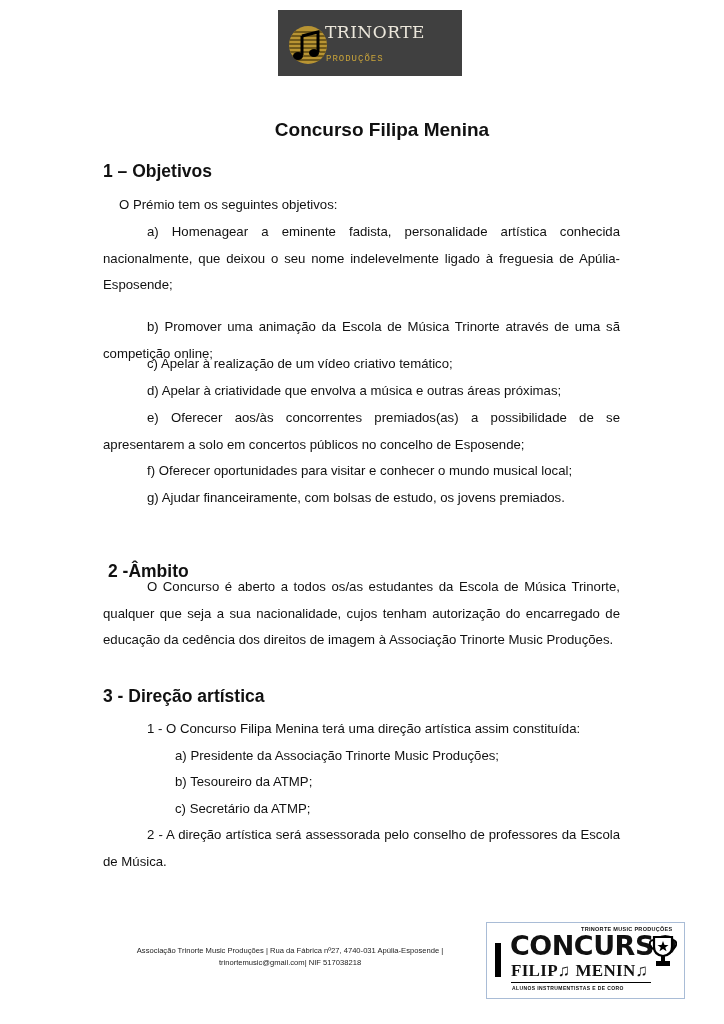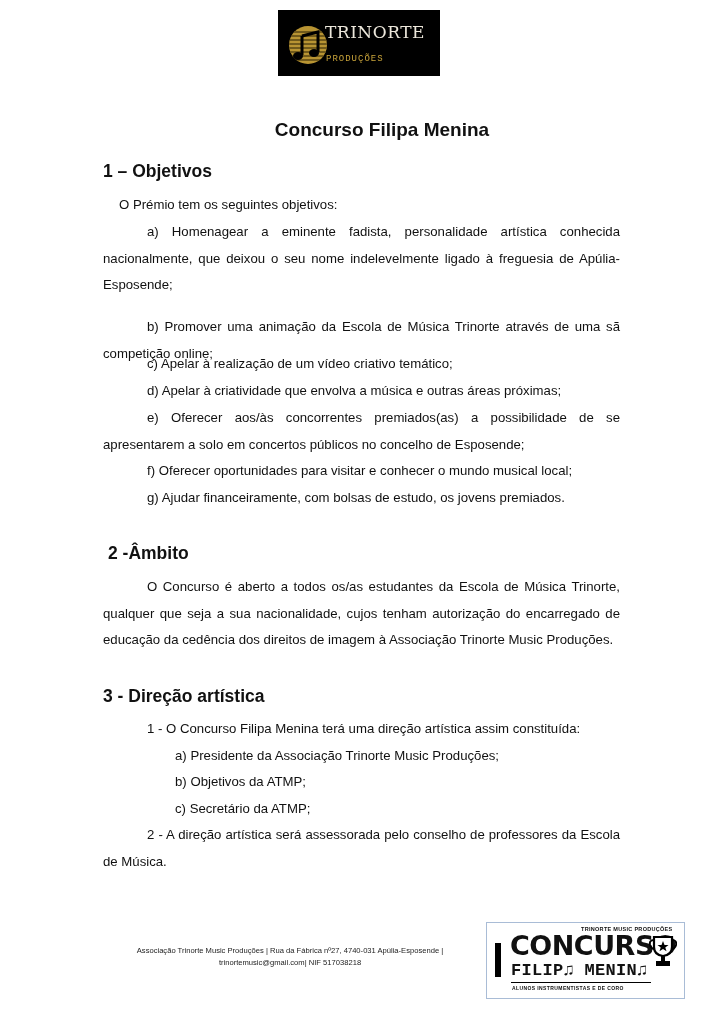--- a/index.html
+++ b/index.html
@@ -1,19 +1,19 @@
 <!DOCTYPE html>
 <html><head>
 <meta charset="utf-8">
 <style>
   html, body { margin: 0; padding: 0; background: #ffffff; }
   body { width: 724px; height: 1024px; position: relative; overflow: hidden;
          font-family: "Liberation Sans", sans-serif; color: #111; }
-  .logo { position: absolute; left: 278px; top: 10px; width: 162px; height: 66px;
-          background: #000000; }
+  .logo { position: absolute; left: 278px; top: 10px; width: 184px; height: 66px;
+          background: #404040; }
   .logo svg { position: absolute; left: 0; top: 0; }
   .logo .brand { position: absolute; left: 47px; top: 12px; color: #ece7db;
           font-family: "DejaVu Serif", serif; font-size: 17px; letter-spacing: 0.5px; }
   .logo .sub { position: absolute; left: 48px; top: 44px; color: #c9a43a;
           font-family: Liberation Mono, monospace; font-size: 9px; letter-spacing: 1px; }
   .title { position: absolute; left: 0; width: 724px; top: 119px; text-align: center;
            font-weight: bold; font-size: 19px; margin-left: 20px; }
   .h { position: absolute; font-weight: bold; font-size: 17.5px; }
   .p { position: absolute; left: 103px; width: 517px; font-size: 13.2px; line-height: 26.5px;
        text-align: justify; }
@@ -22,21 +22,21 @@
   .footer { position: absolute; left: 100px; width: 380px; top: 945px; text-align: center;
             font-size: 7.6px; line-height: 11.5px; color: #222; }
   .badge { position: absolute; left: 486px; top: 922px; width: 197px; height: 75px;
            border: 1px solid #a9bcd6; background: #fff; }
   .badge .roman { position: absolute; left: 8px; top: 20px; width: 6px; height: 34px; background: #000; }
   .badge .top { position: absolute; left: 94px; top: 3px; font-size: 5.5px; font-weight: bold;
                 letter-spacing: 0.3px; }
   .badge .big { position: absolute; left: 23px; top: 7px; font-size: 27px; font-weight: bold;
                 letter-spacing: -0.5px; font-family: "DejaVu Sans", sans-serif; }
   .badge .name { position: absolute; left: 24px; top: 38px; font-size: 17px; font-weight: bold;
-                 font-family: Liberation Mono, monospace; letter-spacing: 0.3px; }
+                 font-family: Liberation Serif, serif; letter-spacing: 0.3px; }
   .badge .name-line { position: absolute; left: 24px; top: 59px; width: 140px; height: 1px; background:#000; }
   .badge .bottom { position: absolute; left: 25px; top: 62px; font-size: 5px; font-weight: bold;
                    letter-spacing: 0.4px; }
   .badge .trophy { position: absolute; left: 162px; top: 12px; }
 </style>
 </head>
 <body>
 
 <div class="logo">
   <svg width="60" height="66">
@@ -70,27 +70,27 @@
 <div class="h" style="left:103px; top:161px;">1 – Objetivos</div>
 <div class="p" style="top:192px; left:108px;margin-left:11px;">O Prémio tem os seguintes objetivos:</div>
 <div class="p ind" style="top:219px;">a) Homenagear a eminente fadista, personalidade artística conhecida nacionalmente, que deixou o seu nome indelevelmente ligado à freguesia de Apúlia-Esposende;</div>
 <div class="p ind" style="top:298px;margin-top:16px;">b) Promover uma animação da Escola de Música Trinorte através de uma sã competição online;</div>
 <div class="p ind" style="top:351px;">c) Apelar à realização de um vídeo criativo temático;</div>
 <div class="p ind" style="top:378px;">d) Apelar à criatividade que envolva a música e outras áreas próximas;</div>
 <div class="p ind" style="top:405px;">e) Oferecer aos/às concorrentes premiados(as) a possibilidade de se apresentarem a solo em concertos públicos no concelho de Esposende;</div>
 <div class="p ind" style="top:458px;">f) Oferecer oportunidades para visitar e conhecer o mundo musical local;</div>
 <div class="p ind" style="top:485px;">g) Ajudar financeiramente, com bolsas de estudo, os jovens premiados.</div>
 
-<div class="h" style="left:108px; top:543px;">2 -Âmbito</div>
+<div class="h" style="left:108px; top:561px;">2 -Âmbito</div>
 <div class="p ind" style="top:574px;">O Concurso é aberto a todos os/as estudantes da Escola de Música Trinorte, qualquer que seja a sua nacionalidade, cujos tenham autorização do encarregado de educação da cedência dos direitos de imagem à Associação Trinorte Music Produções.</div>
 
 <div class="h" style="left:103px; top:686px;">3 - Direção artística</div>
 <div class="p ind" style="top:716px;">1 - O Concurso Filipa Menina terá uma direção artística assim constituída:</div>
 <div class="p ind2" style="top:743px;">a) Presidente da Associação Trinorte Music Produções;</div>
-<div class="p ind2" style="top:769px;">b) Objetivos da ATMP;</div>
+<div class="p ind2" style="top:769px;">b) Tesoureiro da ATMP;</div>
 <div class="p ind2" style="top:796px;">c) Secretário da ATMP;</div>
 <div class="p ind" style="top:822px;">2 - A direção artística será assessorada pelo conselho de professores da Escola de Música.</div>
 
 <div class="footer">
   <div>Associação Trinorte Music Produções | Rua da Fábrica nº27, 4740-031 Apúlia-Esposende |</div>
   <div>trinortemusic@gmail.com| NIF 517038218</div>
 </div>
 
 <div class="badge">
   <div class="roman"></div>

